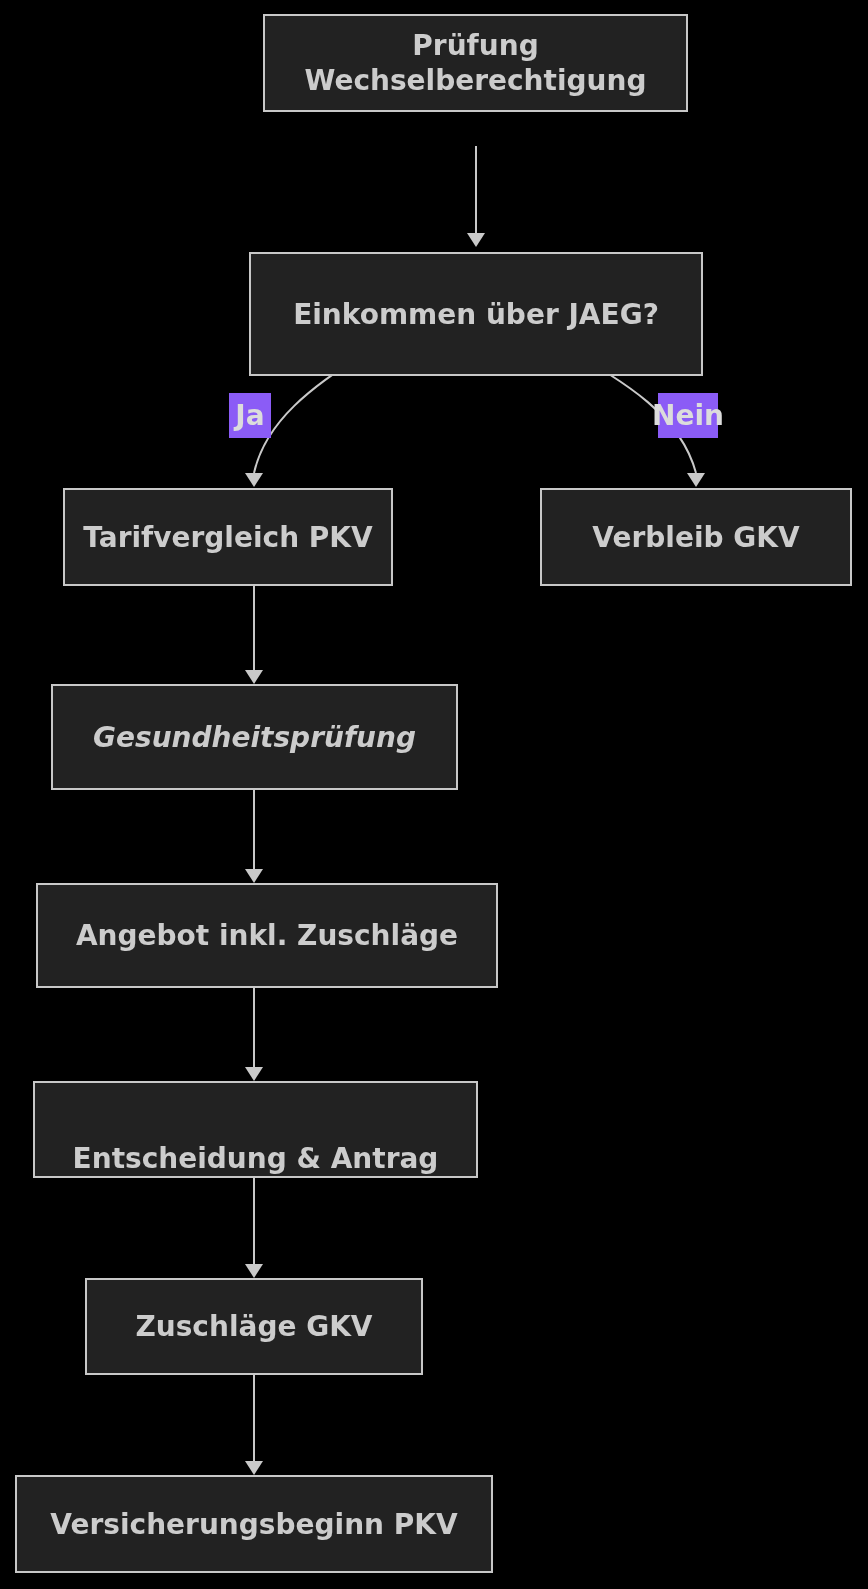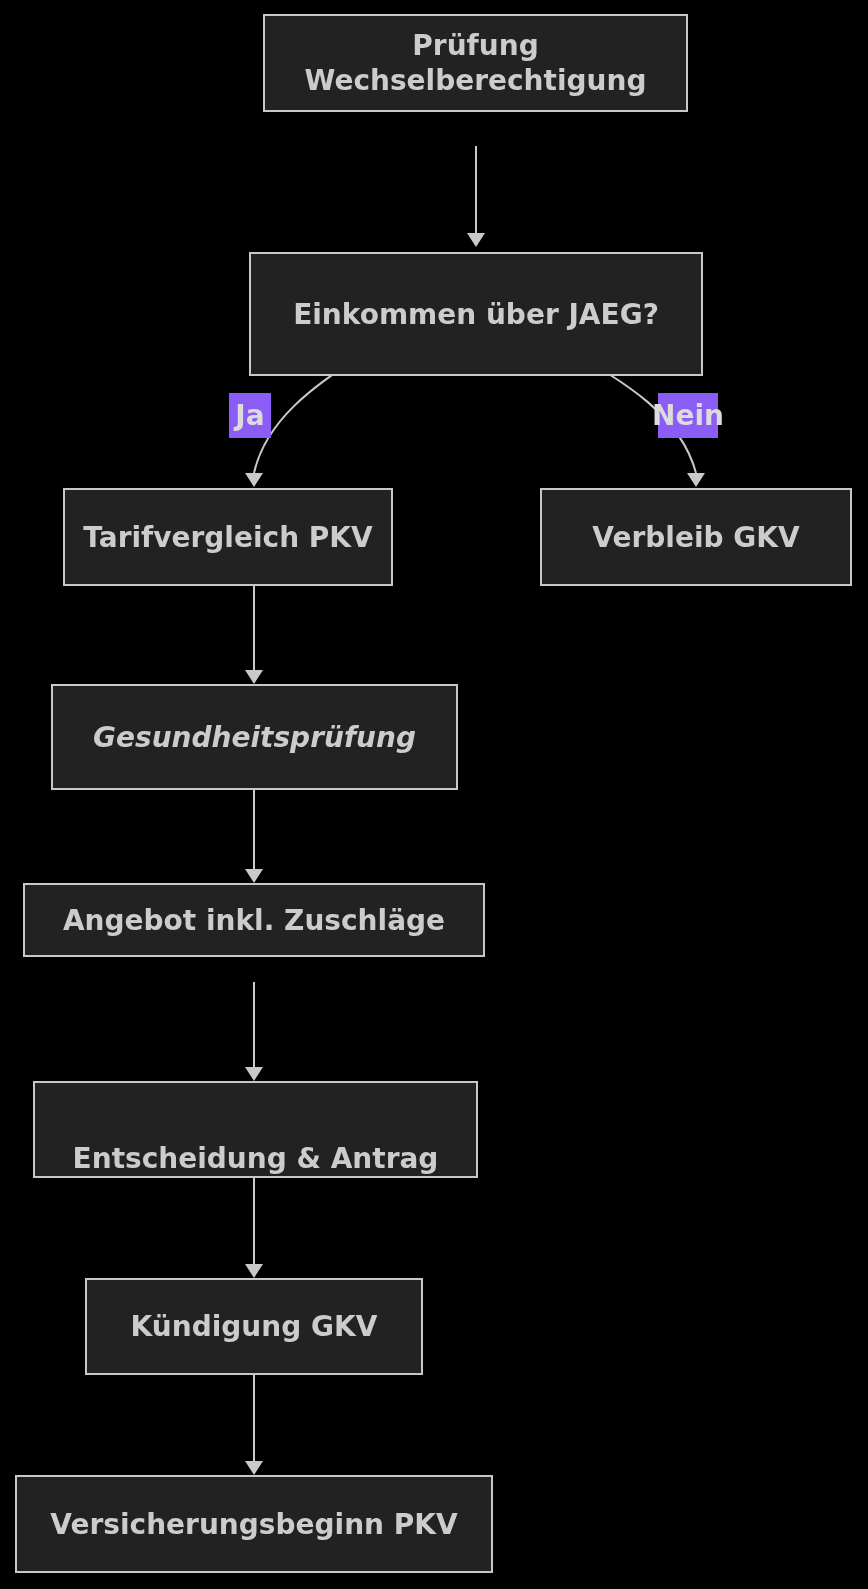--- a/index.html
+++ b/index.html
@@ -124,30 +124,30 @@
   </div>
 
   <div class="node" style="left:540px; top:488px; width:312px; height:98px;">
     <span class="nlabel">Verbleib GKV</span>
   </div>
 
   <div class="node" style="left:51px; top:684px; width:407px; height:106px;font-style:italic;">
     <span class="nlabel">Gesundheitsprüfung</span>
   </div>
 
-  <div class="node" style="left:23px; top:883px; width:462px; height:74px;">
+  <div class="node" style="left:36px; top:883px; width:462px; height:105px;">
     <span class="nlabel">Angebot inkl. Zuschläge</span>
   </div>
 
   <div class="node" style="left:33px; top:1081px; width:445px; height:97px;align-items:flex-end;">
     <span class="nlabel">Entscheidung &amp; Antrag</span>
   </div>
 
   <div class="node" style="left:85px; top:1278px; width:338px; height:97px;">
-    <span class="nlabel">Kündigung GKV</span>
+    <span class="nlabel">Zuschläge GKV</span>
   </div>
 
   <div class="node" style="left:15px; top:1475px; width:478px; height:98px;">
     <span class="nlabel">Versicherungsbeginn PKV</span>
   </div>
 
   <div class="edge-label" style="left:229px; top:393px; width:42px; height:45px;">Ja</div>
 
   <div class="edge-label" style="left:658px; top:393px; width:60px; height:45px;">Nein</div>
 

